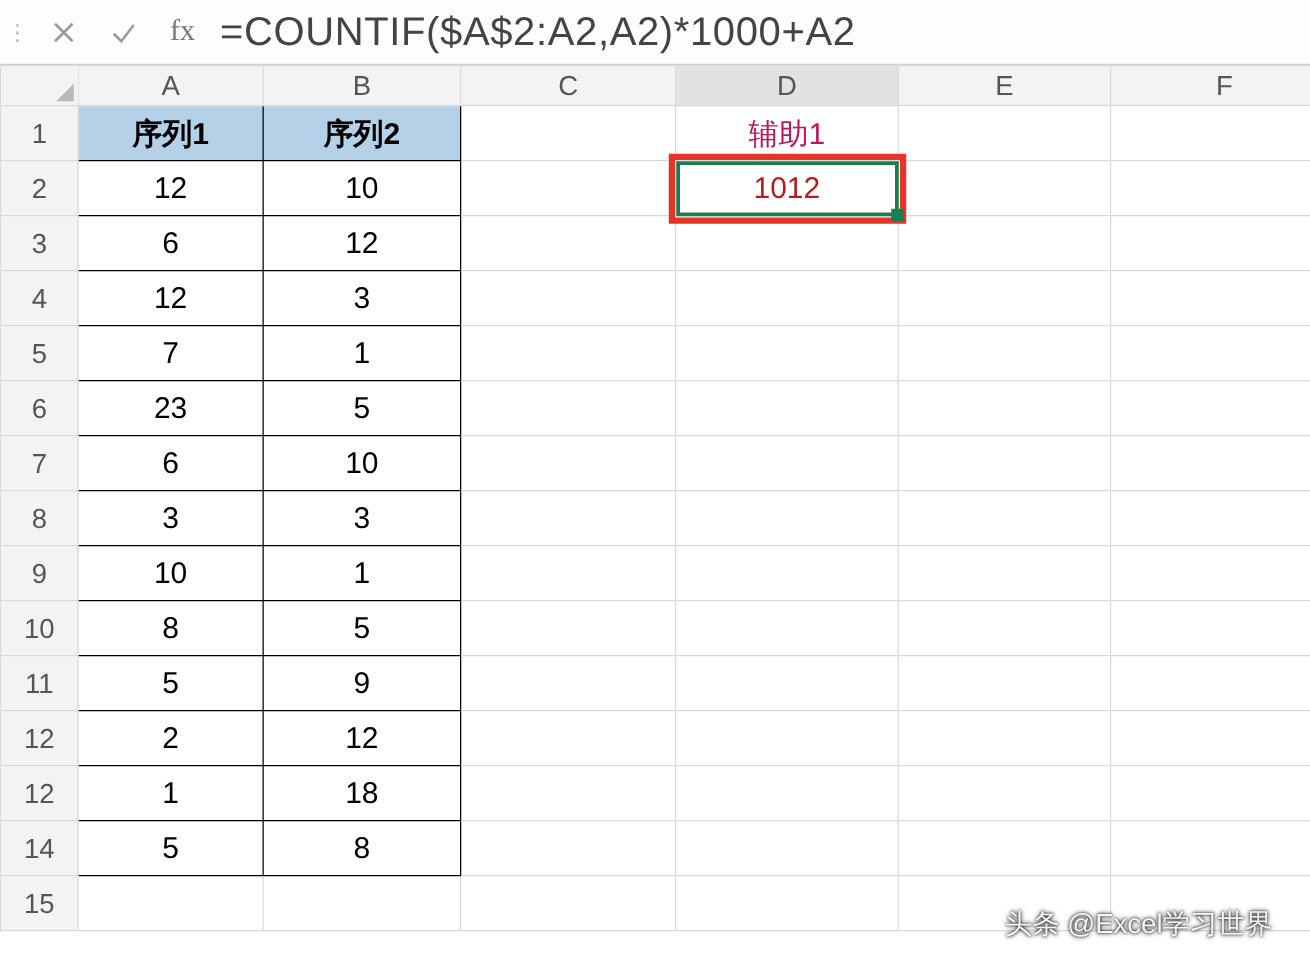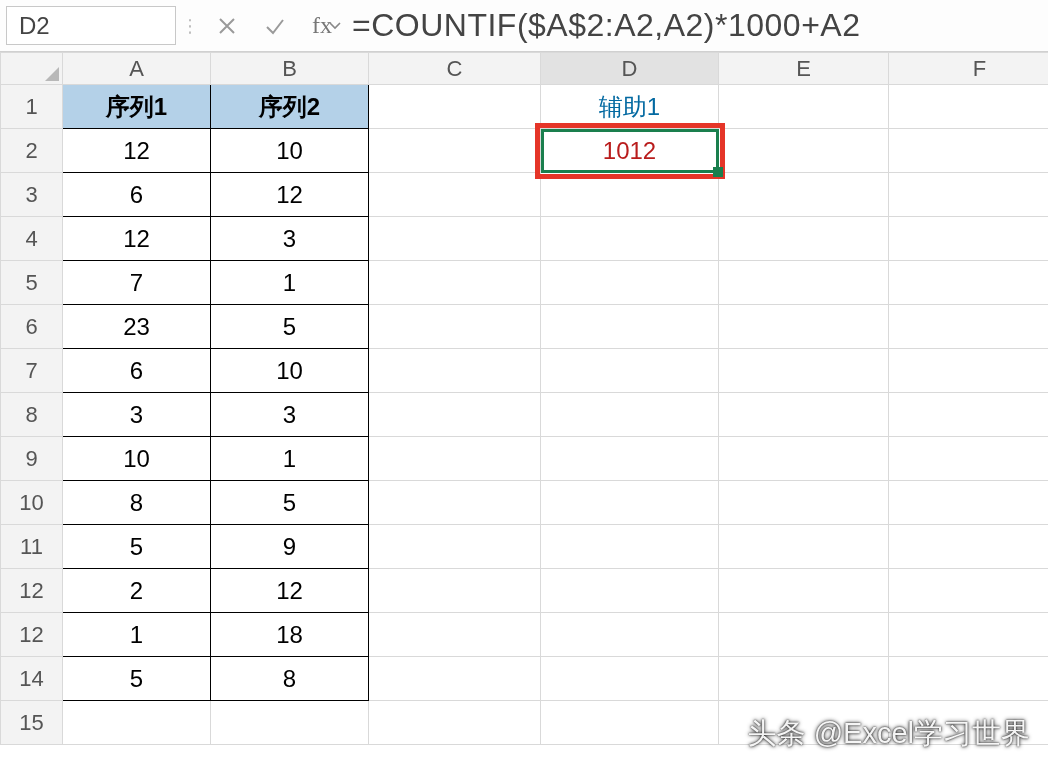--- a/index.html
+++ b/index.html
@@ -131,21 +131,21 @@
     font-weight: bold;
     color:#000;
     border: 1px solid #000 !important;
     margin-left: 35px;
   }
   
   td.datacell {
     border: 1px solid #000 !important;
     color:#000;
   }
-  td.plain { color:#0369a1; text-align:left; padding-left:8px; }
+  td.plain { color:#be185d; text-align:left; padding-left:8px; }
   td.num   { color:#b91c1c; text-align:right; padding-right:18px; }
 
   
   th.colhdr.active { background:#e2e2e2; }
   th.rowhdr.active { background:#e2e2e2; }
 
   
   .sel-overlay {
     position:absolute;
     border: 5px solid #e53528;
@@ -159,41 +159,33 @@
   .fill-handle {
     position:absolute;
     width:10px; height:10px;
     background:#1a7f4e;
     pointer-events:none;
   }
 
   
   .watermark {
     position:absolute;
-    right: 18px;
+    right: 30px;
     bottom: 18px;
     color: rgba(255,255,255,0.95);
-    font-size: 29px;
+    font-size: 22px;
     text-shadow: 0 0 4px rgba(0,0,0,0.85), 0 0 2px rgba(0,0,0,0.9);
     font-weight: 500;
     pointer-events:none;
   }
 </style>
 </head>
 <body>
 
 <div class="formula-bar">
-  <div class="name-box-wrap">
-    <input class="name-box" value="D2" style="">
-    <span class="name-dd">
-      <svg viewBox="0 0 12 8">
-          <path d="M1 1 L6 6 L11 1" stroke="#888" stroke-width="1.6" fill="none"></path>
-        </svg>
-    </span>
-  </div>
   <div class="fx-sep">
     <div class="fx-sep-line"></div>
     <span style="color:#bbb;font-size:18px;">⋮</span>
   </div>
   <div class="fx-buttons">
     <span class="fx-btn">
       <svg viewBox="0 0 22 22">
           <path d="M4 4 L18 18 M18 4 L4 18" stroke="#9a9a9a" stroke-width="2" fill="none"></path>
         </svg>
     </span>

